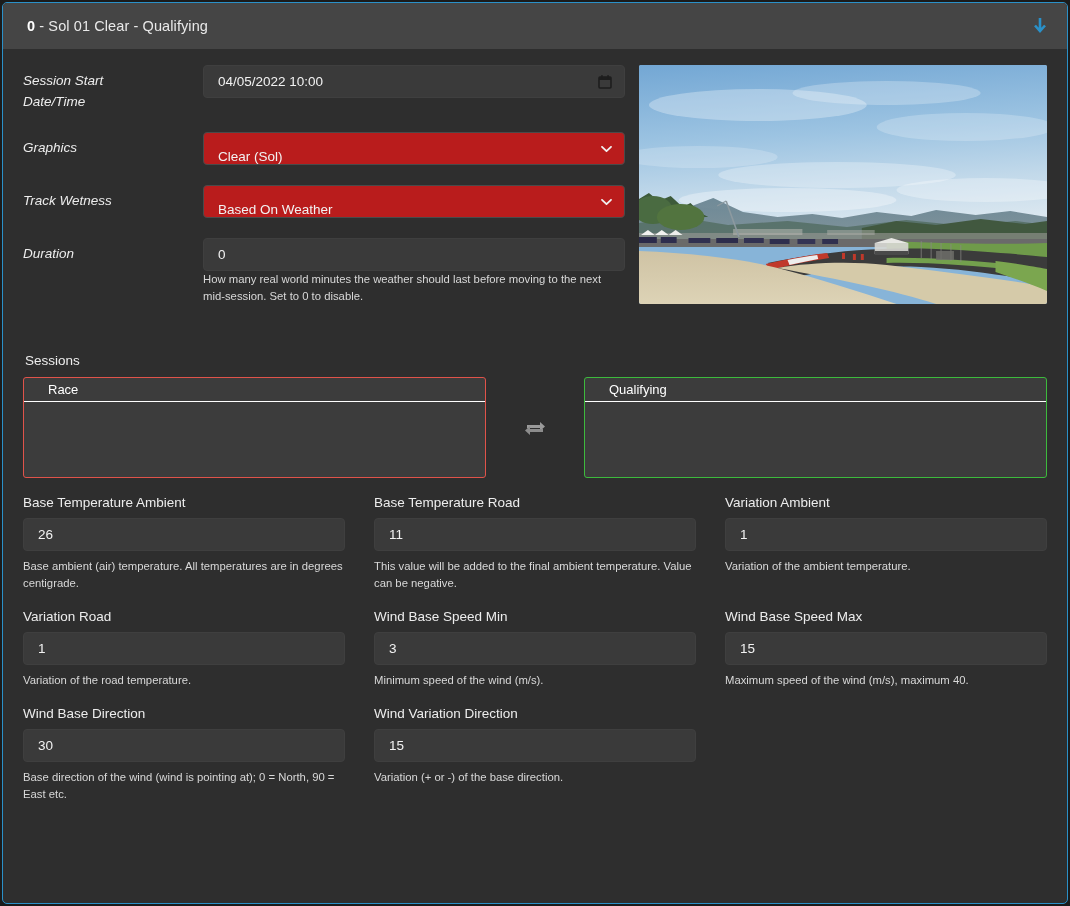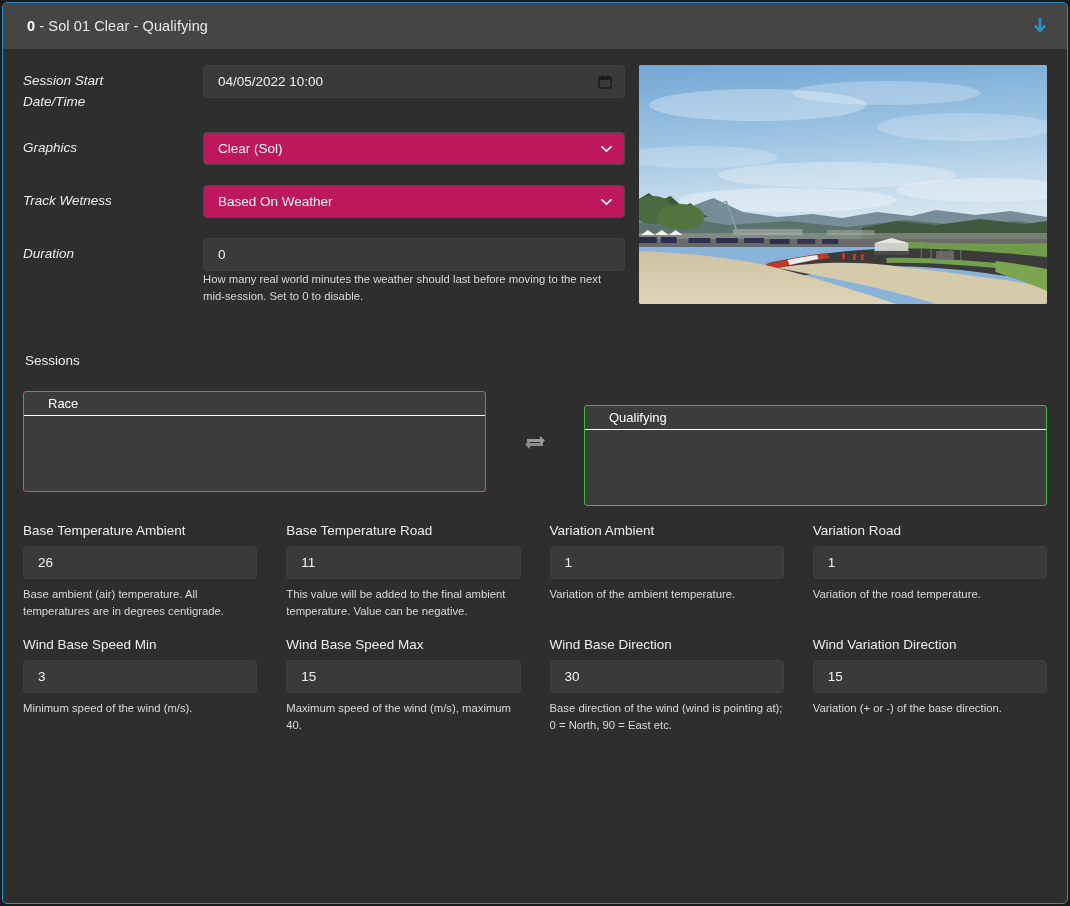--- a/index.html
+++ b/index.html
@@ -102,28 +102,28 @@
     right: 12px;
     top: 50%;
     transform: translateY(-50%);
     width: 14px; height: 15px;
     cursor: pointer;
   }
 
   .select-input {
     width: 100%;
     height: 33px;
-    background: #be185d;
+    background: #b91c1c;
     border: 1px solid #4a4a4a;
     border-radius: 4px;
     color: #f2f2f2;
     font-size: 13.5px;
     padding: 0 30px 0 14px;
     display: flex;
-    align-items: center;
+    align-items: flex-end;
     position: relative;
     cursor: pointer;
   }
   .select-input .chev {
     position: absolute;
     right: 12px;
     top: 50%;
     transform: translateY(-50%);
     width: 11px; height: 7px;
   }
@@ -156,21 +156,21 @@
     gap: 0;
   }
   .session-box {
     width: 463px;
     height: 101px;
     border-radius: 3px;
     background: #3c3c3c;
     overflow: hidden;
   }
   .session-box.red   { border: 1px solid #e0534a; }
-  .session-box.green { border: 1px solid #3dba3d; margin-top: 28px; }
+  .session-box.green { border: 1px solid #3dba3d; }
   .session-box-header {
     height: 24px;
     border-bottom: 1px solid #ffffff;
     display: flex;
     align-items: center;
     padding: 0 24px;
     font-size: 13px;
     color: #ffffff;
   }
   .session-box-body { height: 100%; }
@@ -181,21 +181,21 @@
     align-items: center;
     justify-content: center;
     height: 101px;
   }
   .swap-icon { width: 24px; height: 18px; cursor: pointer; }
 
   
   .settings-grid {
     margin-top: 17px;
     display: grid;
-    grid-template-columns: 1fr 1fr 1fr 1fr;
+    grid-template-columns: 1fr 1fr 1fr;
     column-gap: 29px;
     row-gap: 0;
   }
   .field-block { margin-bottom: 17px; }
   .field-label {
     font-size: 13.5px;
     color: #ededed;
     margin-bottom: 8px;
   }
   .field-block .helper { margin-top: 7px; }

